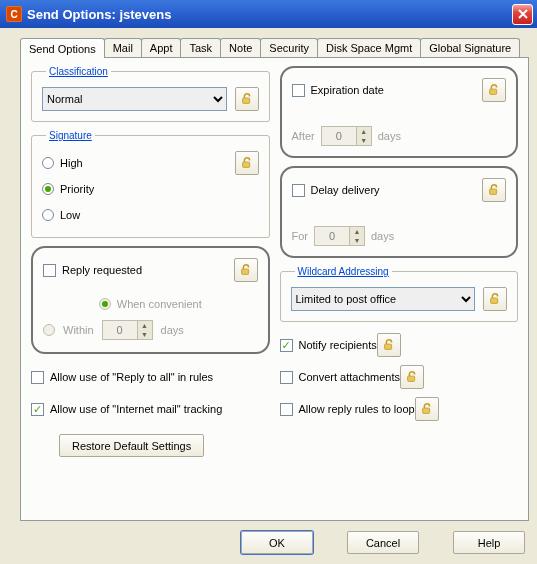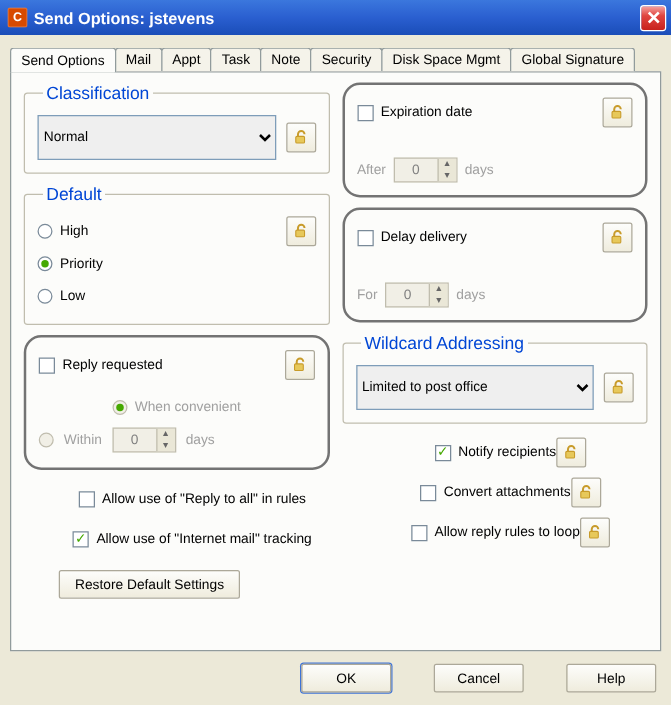--- a/index.html
+++ b/index.html
@@ -37,21 +37,21 @@
     background: linear-gradient(to bottom, #f5a3a0, #e04540 40%, #c8211d);
     border: 1px solid #fff;
     border-radius: 3px;
     display: flex; align-items: center; justify-content: center;
     cursor: pointer;
   }
   .close-btn svg { width: 10px; height: 10px; }
 
   .client {
     background: #ece9d8;
-    padding: 8px 8px 0 8px;
+    padding: 8px 8px 0 20px;
     height: calc(564px - 28px);
     display: flex;
     flex-direction: column;
   }
 
   .tabstrip {
     display: flex;
     align-items: flex-end;
     height: 21px;
     position: relative;
@@ -89,21 +89,22 @@
     border: 1px solid #c0bdae;
     border-radius: 3px;
     padding: 10px 10px 10px 10px;
     margin: 0 0 8px 0;
     position: relative;
   }
   fieldset.group > legend {
     padding: 0 3px;
     color: #0046d5;
     margin-left: 4px;
-    font-size: 14px;
+    font-size: 10px;
+    text-decoration: underline;
   }
   .panel {
     border: 2px solid #737373;
     border-radius: 14px;
     padding: 10px;
     margin: 0 0 8px 0;
     position: relative;
   }
 
   .row {
@@ -124,21 +125,21 @@
   .chkbox {
     width: 13px; height: 13px; border: 1px solid #7a8a99; background: #fff;
     display: inline-flex; align-items: center; justify-content: center;
   }
   .chkbox.checked::after { content: "✓"; color: #45a800; font-size: 11px; line-height: 1; }
 
   .disabled-text { color: #a0a0a0; }
 
   select.combo {
     font-family: inherit; font-size: 11px;
-    height: 36px;
+    height: 24px;
     border: 1px solid #7e9db9;
   }
 
   .spinner {
     display: inline-flex; align-items: stretch; height: 20px;
     border: 1px solid #c0bdae;
     background: #fff;
   }
   .spinner.disabled { background: #f1efe6; }
   .spinner input {
@@ -173,23 +174,22 @@
   }
 
   .dialog-buttons {
     display: flex;
     justify-content: flex-end;
     gap: 6px;
     padding: 10px 4px 10px 0;
   }
 
   .opt-row {
-    display: flex; align-items: center; justify-content: center;
+    display: flex; align-items: center; justify-content: flex-start;
     min-height: 30px;
-    margin-left: 25px;
   }
   .opt-row + .opt-row { margin-top: 2px; }
 
   .inner-row { display:flex; align-items:center; gap: 6px; margin-top:24px; }
   .inner-row.disabled { color:#a0a0a0; }
 </style>
 </head>
 <body>
 
 <div class="titlebar">
@@ -228,21 +228,21 @@
           <span class="lockbtn">
             <svg viewBox="0 0 16 16">
                 <path d="M5 7 V5 a3 3 0 0 1 6 0" fill="none" stroke="#c89b2a" stroke-width="1.8"></path>
                 <rect x="3" y="7" width="8" height="6" rx="1" fill="#e7c85a" stroke="#c89b2a"></rect>
               </svg>
           </span>
         </div>
       </fieldset>
 
       <fieldset class="group">
-        <legend>Default</legend>
+        <legend>Signature</legend>
         <div style="display:flex;">
           <div style="flex:1;">
             <div class="row radio">
               <span class="radio-dot"></span>
               <span>High</span>
             </div>
             <div class="row radio">
               <span class="radio-dot checked"></span>
               <span>Priority</span>
             </div>

